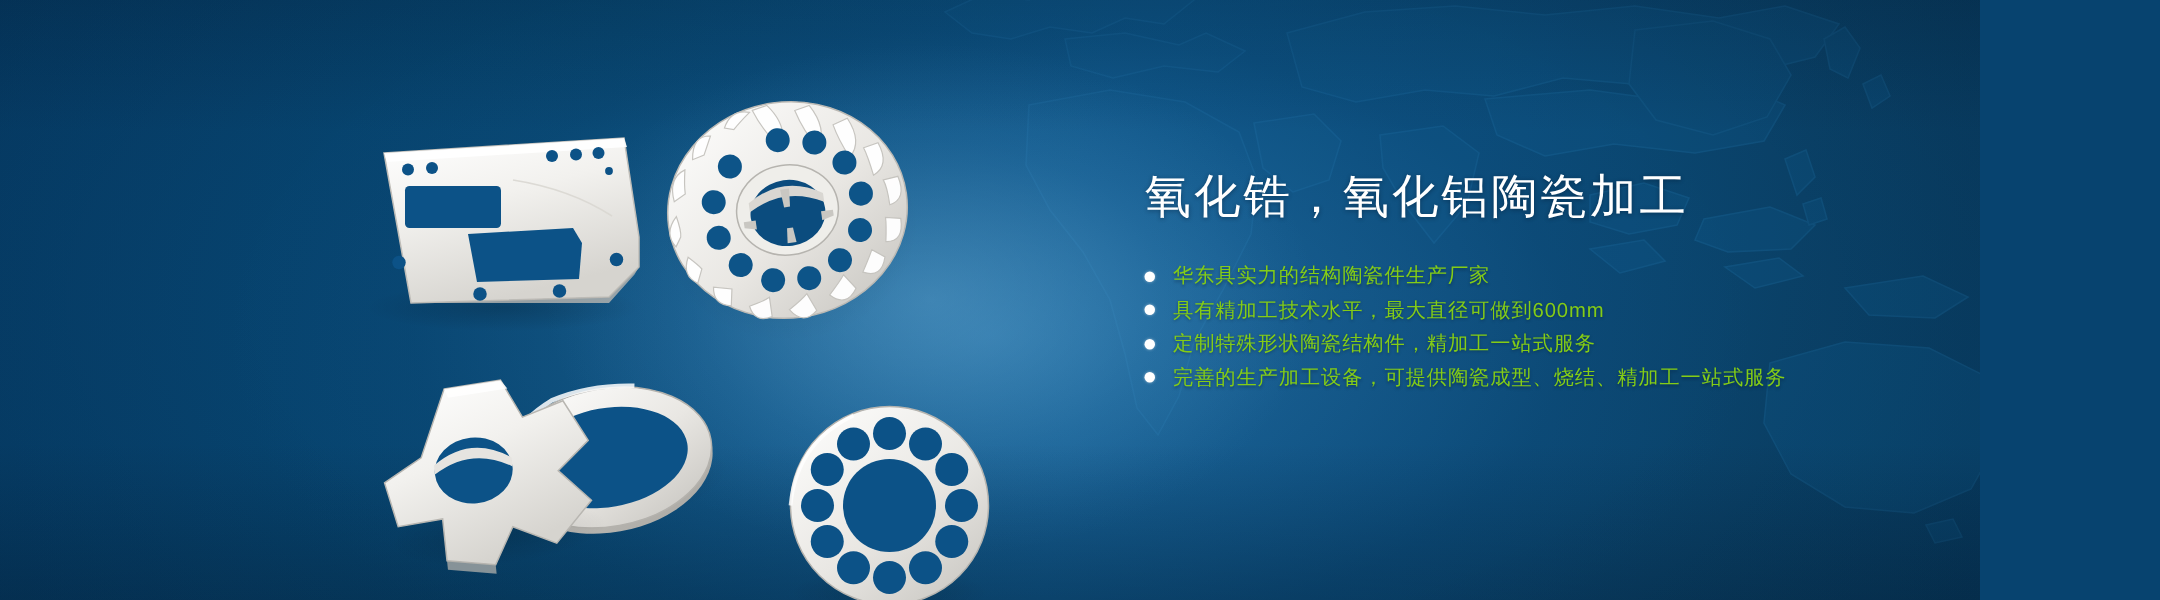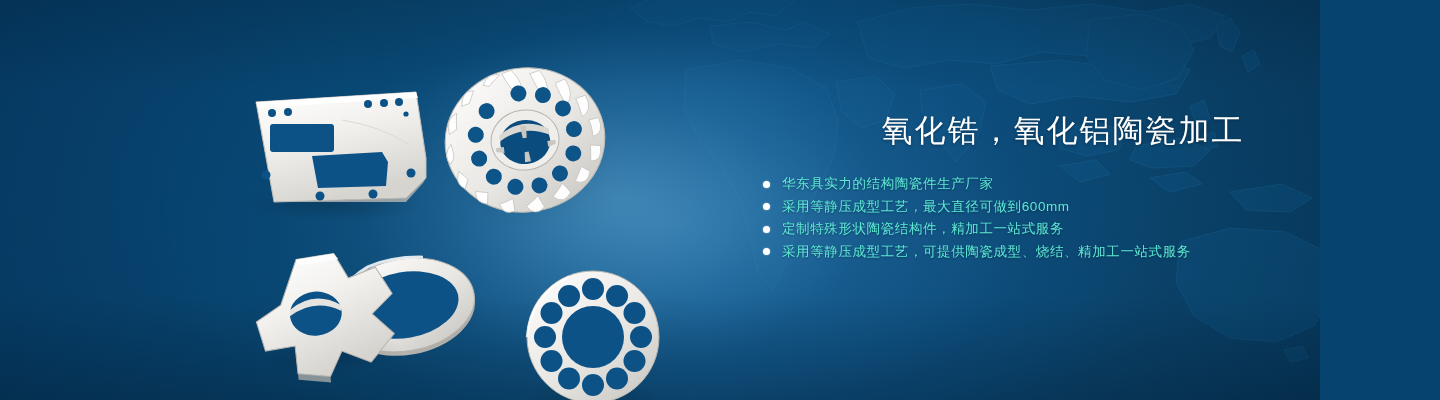--- a/index.html
+++ b/index.html
@@ -3,21 +3,20 @@
 <meta charset="utf-8">
 <style>
   html,body{margin:0;padding:0;background:#07436f;}
   body{font-family:"Liberation Sans","DejaVu Sans",sans-serif;}
 
   .banner{
     position:relative;
     width:1320px;height:400px;
     overflow:hidden;
     background:#074370;
-    text-align:center;
   }
 
   
   .bg-base{
     position:absolute;inset:0;
     background:linear-gradient(100deg,#063f6b 0%,#074670 30%,#0a5080 55%,#0a4a77 72%,#0a4269 88%,#083d63 100%);
   }
   .bg-glow{
     position:absolute;inset:0;
     background:radial-gradient(ellipse 620px 330px at 50% 56%,
@@ -76,21 +75,21 @@
     margin-bottom:0px;
   }
   .dot{
     flex:0 0 auto;
     width:7px;height:7px;border-radius:50%;
     background:#ffffff;
     margin-right:12px;
     box-shadow:0 0 2px rgba(255,255,255,.5);
   }
   .btext{
-    color:#5eead4;
+    color:#84cc16;
     font-size:13.5px;
     letter-spacing:.6px;
     line-height:1;
     white-space:nowrap;
     text-shadow:0 1px 2px rgba(0,20,40,.4);
   }
 </style>
 </head>
 <body>
 
@@ -277,26 +276,26 @@
 
   <div class="copy">
     <h1 class="headline">氧化锆，氧化铝陶瓷加工</h1>
     <ul class="bullets">
       <li class="bullet">
         <span class="dot"></span>
         <span class="btext">华东具实力的结构陶瓷件生产厂家</span>
       </li>
       <li class="bullet">
         <span class="dot"></span>
-        <span class="btext">采用等静压成型工艺，最大直径可做到600mm</span>
+        <span class="btext">具有精加工技术水平，最大直径可做到600mm</span>
       </li>
       <li class="bullet">
         <span class="dot"></span>
         <span class="btext">定制特殊形状陶瓷结构件，精加工一站式服务</span>
       </li>
       <li class="bullet">
         <span class="dot"></span>
-        <span class="btext">采用等静压成型工艺，可提供陶瓷成型、烧结、精加工一站式服务</span>
+        <span class="btext">完善的生产加工设备，可提供陶瓷成型、烧结、精加工一站式服务</span>
       </li>
     </ul>
   </div>
 
 </div>
 
 </body></html>

